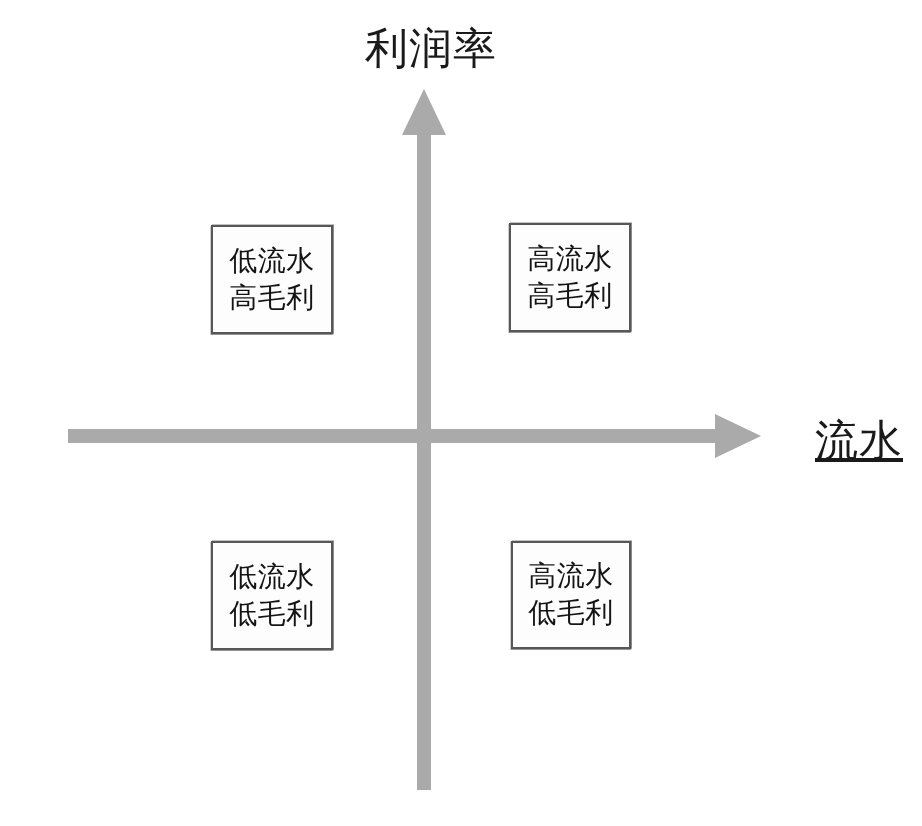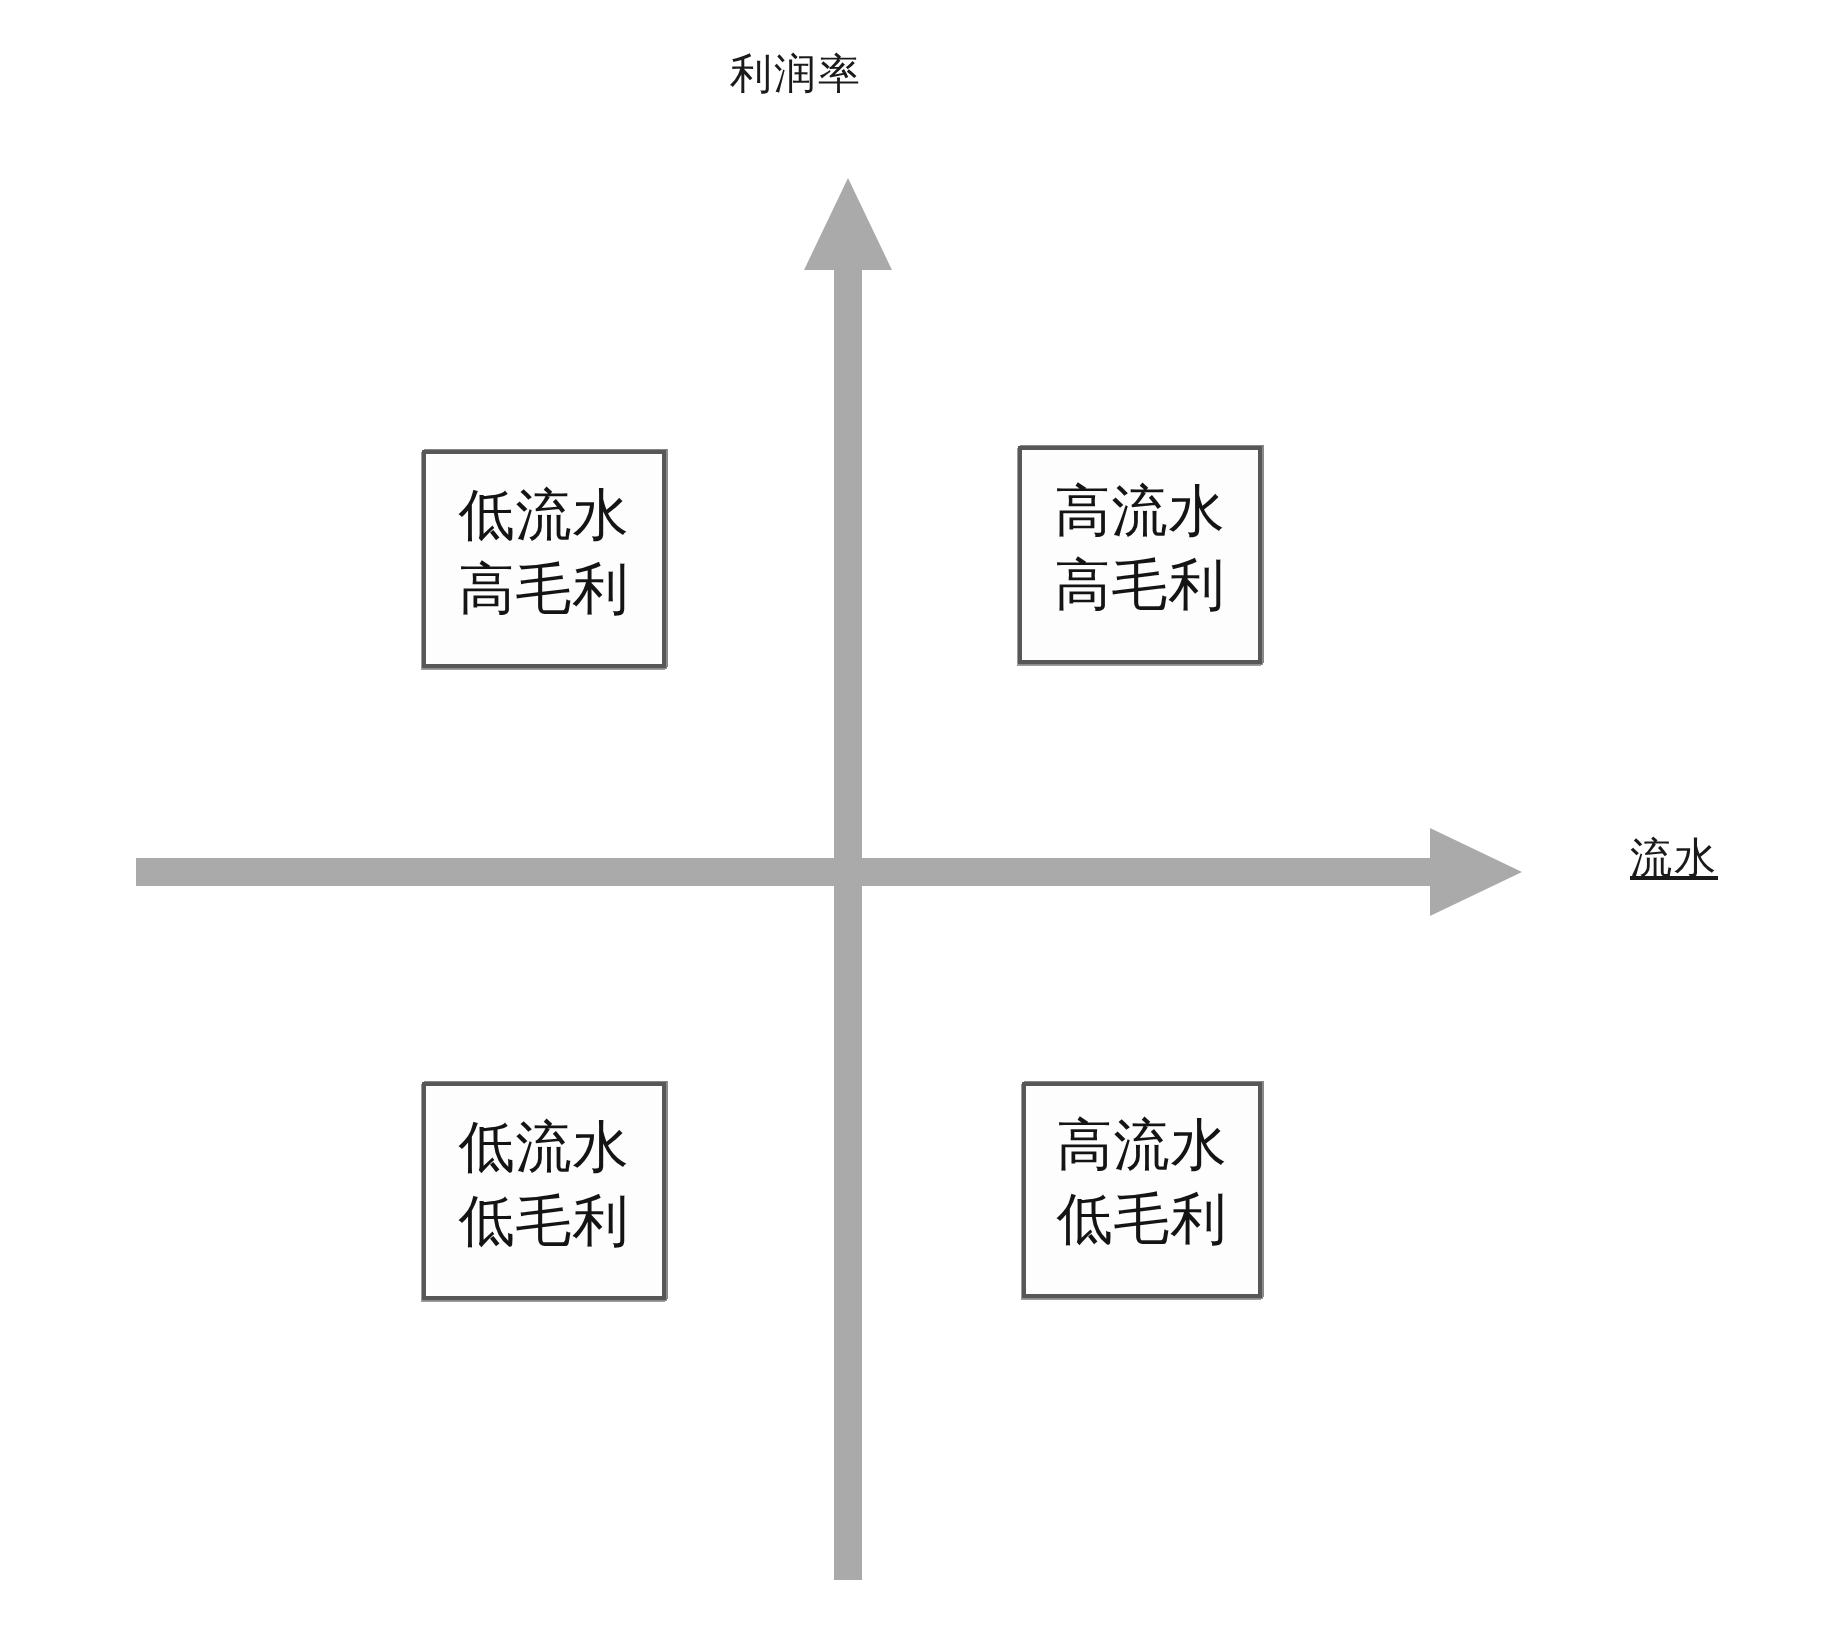--- a/index.html
+++ b/index.html
@@ -26,21 +26,21 @@
     top: 0;
     width: 922px;
     height: 826px;
     pointer-events: none;
   }
 
   
   .axis-title {
     position: absolute;
     color: #1a1a1a;
-    font-size: 21px;
+    font-size: 43px;
     line-height: 1;
     letter-spacing: 1px;
     white-space: nowrap;
     font-family: "DejaVu Sans", "Liberation Sans", sans-serif;
   }
   #y-axis-title {
     left: 365px;
     top: 27px;
   }
   #x-axis-title {
@@ -63,21 +63,21 @@
     flex-direction: column;
     align-items: center;
     justify-content: center;
   }
   .quad-line {
     color: #141414;
     font-size: 28px;
     line-height: 1.32;
     letter-spacing: 0.5px;
     white-space: nowrap;
-    font-family: Liberation Mono, monospace;
+    font-family: Liberation Sans, sans-serif;
     text-align: right;
   }
 
   #box-top-left     { left: 211px; top: 225px; width: 122px; height: 109px; }
   #box-top-right    { left: 509px; top: 223px; width: 122px; height: 109px; }
   #box-bottom-left  { left: 211px; top: 541px; width: 122px; height: 109px; }
   #box-bottom-right { left: 511px; top: 541px; width: 120px; height: 108px; }
 </style>
 </head>
 <body>

